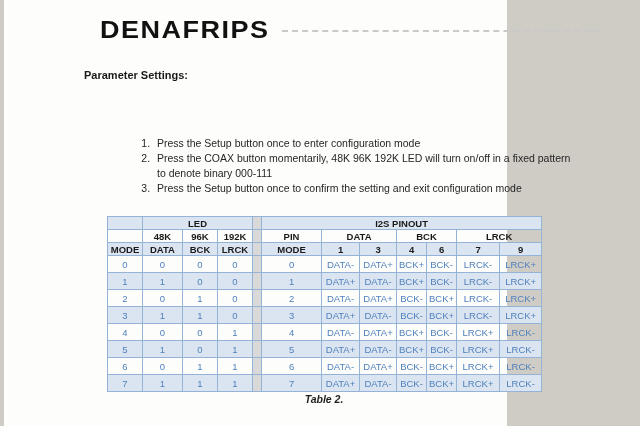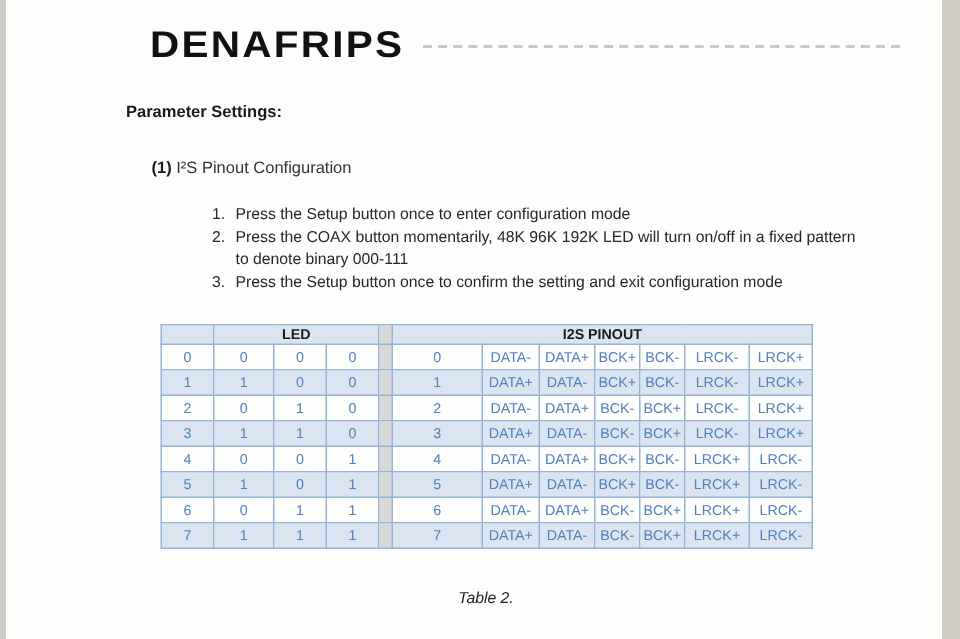--- a/index.html
+++ b/index.html
@@ -5,21 +5,21 @@
   html, body { margin: 0; padding: 0; }
   body {
     width: 640px; height: 426px;
     background: #cfcbc5;
     font-family: "Liberation Sans", sans-serif;
     position: relative;
     overflow: hidden;
   }
   .page {
     position: absolute;
-    left: 4px; top: 0; width: 624px; height: 426px;
+    left: 4px; top: 0; width: 503px; height: 426px;
     background: #fdfdfb;
   }
   .logo {
     position: absolute; left: 96px; top: 16px;
     font-size: 27px; font-weight: 700; color: #111;
     letter-spacing: 1.5px;
     transform: scaleY(0.92);
     transform-origin: left top;
   }
   .dash-rule {
@@ -61,36 +61,32 @@
   table.pinout td.val { color: #4f81bd; }
   tr.band th, tr.band td.val, tr.band td.blank { background: #dbe5f1; text-align: center; }
   td.gap { background: #d9d9d9 !important; }
   td.blank { background: #fdfdfb; }
 
   .caption {
     position: absolute; left: 103px; top: 393px; width: 434px;
     display: flex; justify-content: center; gap: 14px;
     font-size: 10.5px; font-style: italic; color: #1f1f1f;
   }
-  .caption .cap-label { font-weight: 400; }
+  .caption .cap-label { font-weight: 700; }
 </style>
 </head>
 <body>
 
 <div class="page">
 
   <div class="logo">DENAFRIPS</div>
   <div class="dash-rule"></div>
 
   <div class="section-title">Parameter Settings:</div>
 
-  <div class="config-line">
-    <span class="num">(1)</span>
-    <span>I²S Pinout Configuration</span>
-  </div>
 
   <ol class="steps">
     <li>Press the Setup button once to enter configuration mode</li>
     <li>Press the COAX button momentarily, 48K 96K 192K LED will turn on/off in a fixed pattern to denote binary 000-111</li>
     <li>Press the Setup button once to confirm the setting and exit configuration mode</li>
   </ol>
 
   <div class="table-wrap">
     <table class="pinout">
       <colgroup>
@@ -107,20 +103,45 @@
           <col style="width:43px">
           <col style="width:42px">
       </colgroup>
       <thead>
         <tr class="band">
           <td class="blank"></td>
           <th colspan="3">LED</th>
           <td class="gap"></td>
           <th colspan="7">I2S PINOUT</th>
         </tr>
+        <tr>
+          <td class="blank"></td>
+          <th>48K</th>
+          <th>96K</th>
+          <th>192K</th>
+          <td class="gap"></td>
+          <th>PIN</th>
+          <th colspan="2">DATA</th>
+          <th colspan="2">BCK</th>
+          <th colspan="2">LRCK</th>
+        </tr>
+        <tr class="band">
+          <th>MODE</th>
+          <th>DATA</th>
+          <th>BCK</th>
+          <th>LRCK</th>
+          <td class="gap"></td>
+          <th>MODE</th>
+          <th>1</th>
+          <th>3</th>
+          <th>4</th>
+          <th>6</th>
+          <th>7</th>
+          <th>9</th>
+        </tr>
       </thead>
       <tbody id="table-body">
           <tr>
             <td class="val">0</td>
             <td class="val">0</td>
             <td class="val">0</td>
             <td class="val">0</td>
             <td class="gap"></td>
             <td class="val">0</td>
             <td class="val">DATA-</td>

